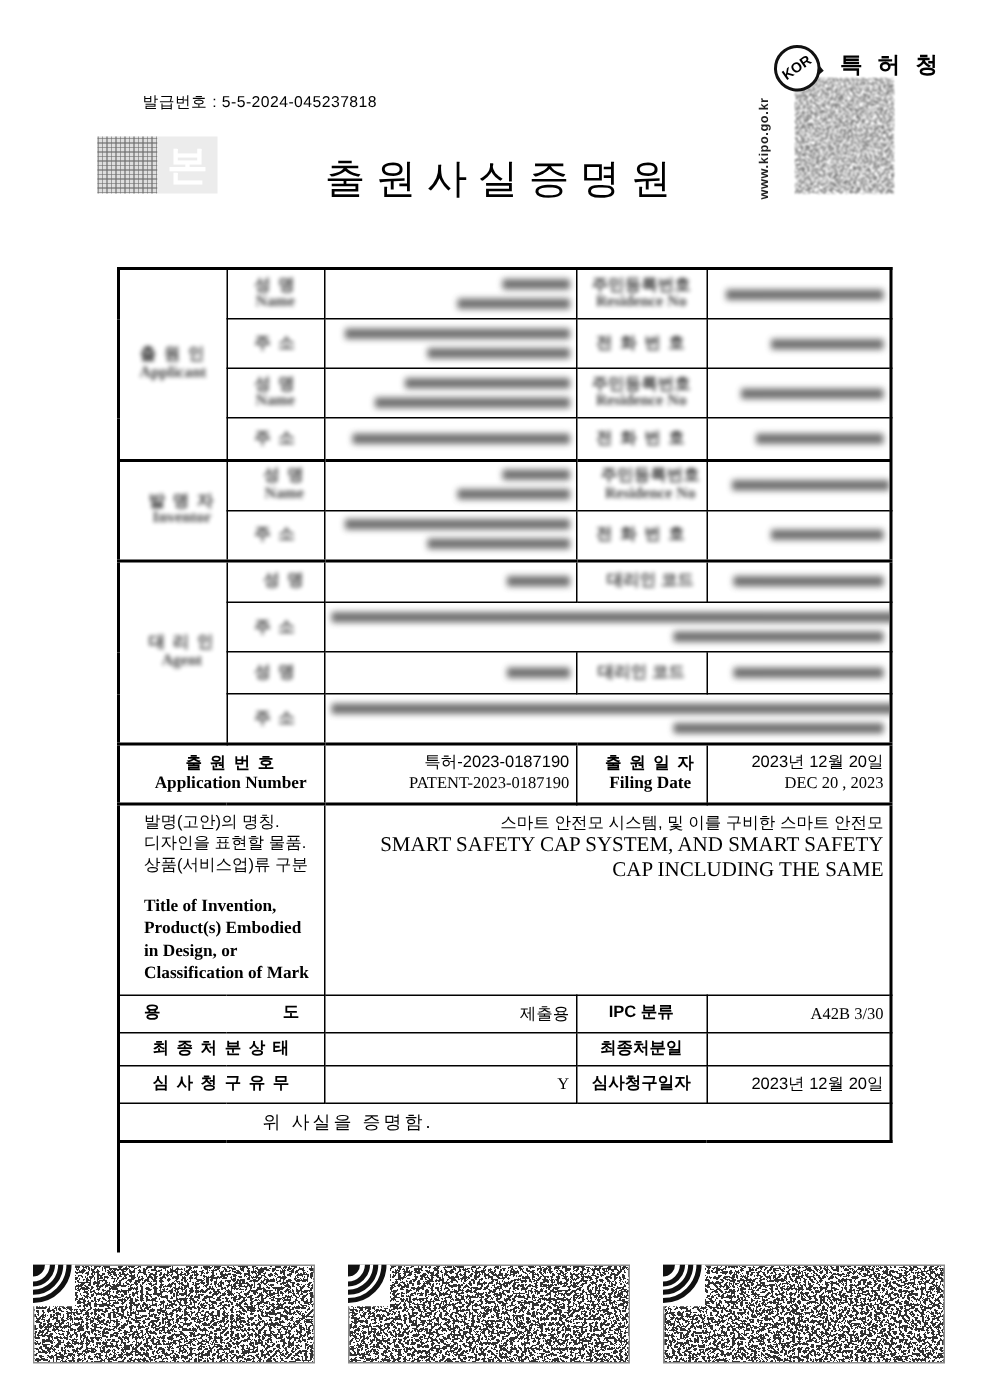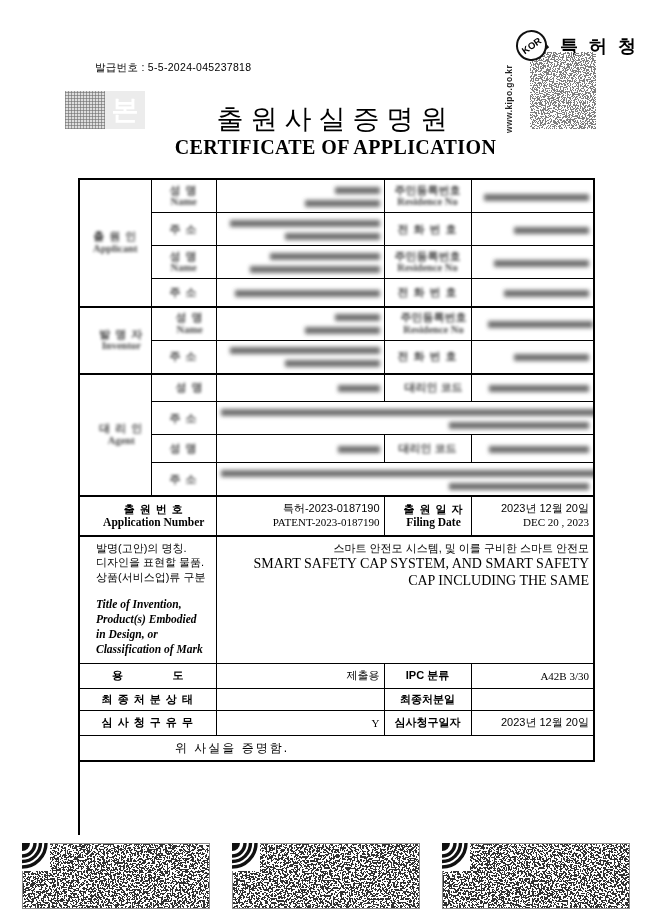--- a/index.html
+++ b/index.html
@@ -24,21 +24,21 @@
   .seal { position:absolute; left:498px; top:25px; width:104px; height:106px; }
   .seal-kor {
     position:absolute; left:18px; top:5px; width:31px; height:31px; border:2.5px solid #111;
     border-radius:50%; display:flex; align-items:center; justify-content:center;
     transform:rotate(-35deg); font-size:9.5px; font-weight:bold; background:#fff; z-index:3;
   }
   .seal-kor::after {
     content:""; position:absolute; right:-4px; bottom:-2px;
     border:4px solid transparent; border-left-color:#111; transform:rotate(40deg);
   }
-  .seal-office { position:absolute; left:62px; top:9px; font-size:18px; font-weight:bold; letter-spacing:3px; white-space:nowrap; }
+  .seal-office { position:absolute; left:62px; top:9px; font-size:15px; font-weight:bold; letter-spacing:3px; white-space:nowrap; }
   .seal-url {
     position:absolute; left:6px; top:33px; height:75px;
     writing-mode:vertical-rl; transform:rotate(180deg);
     font-size:8.5px; font-weight:bold; letter-spacing:.4px; color:#222;
   }
   .seal-qr { position:absolute; left:32px; top:27px; width:66px; height:77px; opacity:.5; filter:blur(.6px); z-index:1; }
   .title-ko { position:absolute; left:78px; width:515px; top:101px; text-align:center; font-size:27px; font-weight:500; letter-spacing:7px; }
   .title-en { position:absolute; left:78px; width:515px; top:136px; text-align:center; font-family:"Liberation Serif", serif; font-weight:bold; font-size:20px; letter-spacing:.4px; }
   
   table.main {
@@ -49,24 +49,24 @@
   tr.sec > td { border-top:2px solid #000;padding-left:16px; }
   .lc { text-align:center; font-weight:bold; line-height:1.15; }
   .lk { letter-spacing:1px; display:block; }
   .le { font-family:"Liberation Serif", serif; font-size:10.5px; font-weight:bold; display:block; }
   .bl { filter:blur(1.4px); opacity:.75; }
   .vc { padding-left:6px;text-align:right; }
   .vline { line-height:11px; margin:2px 0; }
   .rb { display:inline-block; height:7px; background:#4d4d4d; filter:blur(2.1px); opacity:.8; border-radius:1px; vertical-align:middle; }
   .serif { font-family:"Liberation Serif", serif; }
   .v2 { line-height:1.25; }
-  .justlast { text-align:justify; text-align-last:justify; padding:0 32px !important; font-weight:bold; }
+  .justlast { text-align:justify; text-align-last:justify; padding:0 16px !important; font-weight:bold; }
   .toplbl { vertical-align:top !important; padding-top:4px !important; }
   .inv-lbl div { line-height:1.3; }
-  .inv-en { font-family:"Liberation Serif", serif; font-weight:bold; font-size:11.5px; line-height:1.3; margin-top:13px;font-style:italic; }
+  .inv-en { font-family:"Liberation Serif", serif; font-weight:bold; font-size:11.5px; line-height:1.3; margin-top:13px; }
   
   .cert { position:absolute; left:78px; top:723px; width:613px; height:112px; border-left:2px solid #000; border-right:2px solid #fca5a5; }
   .cert-ko { margin:17px 0 3px 95px; font-size:12px; letter-spacing:2px; }
   .cert-en { margin-left:47px; width:448px; font-family:"Liberation Serif", serif; font-size:11.5px; line-height:1.25; }
   
   .bc { position:absolute; top:843px; width:188px; height:66px; border:1px solid #8a8a8a; background:#fff; }
   .bc svg.noise { position:absolute; left:0; top:0; opacity:.8; }
   .bc-icon { position:absolute; left:-1px; top:-1px; z-index:2; }
   .b1 { left:22px; } .b2 { left:232px; } .b3 { left:442px; }
   .hidden-defs { position:absolute; width:0; height:0; }
@@ -90,21 +90,20 @@
     <div class="seal-office">특 허 청</div>
     <div class="seal-url">www.kipo.go.kr</div>
     <div class="seal-qr">
       <svg width="66" height="77">
           <rect width="66" height="77" filter="url(#qrN)"></rect>
         </svg>
     </div>
   </div>
 
   <div class="title-ko">출원사실증명원</div>
-  <div class="title-en">CERTIFICATE OF APPLICATION</div>
 
   <table class="main">
     <colgroup>
         <col style="width:72px">
         <col style="width:65px">
         <col style="width:168px">
         <col style="width:87px">
         <col style="width:123px">
       </colgroup>
 

